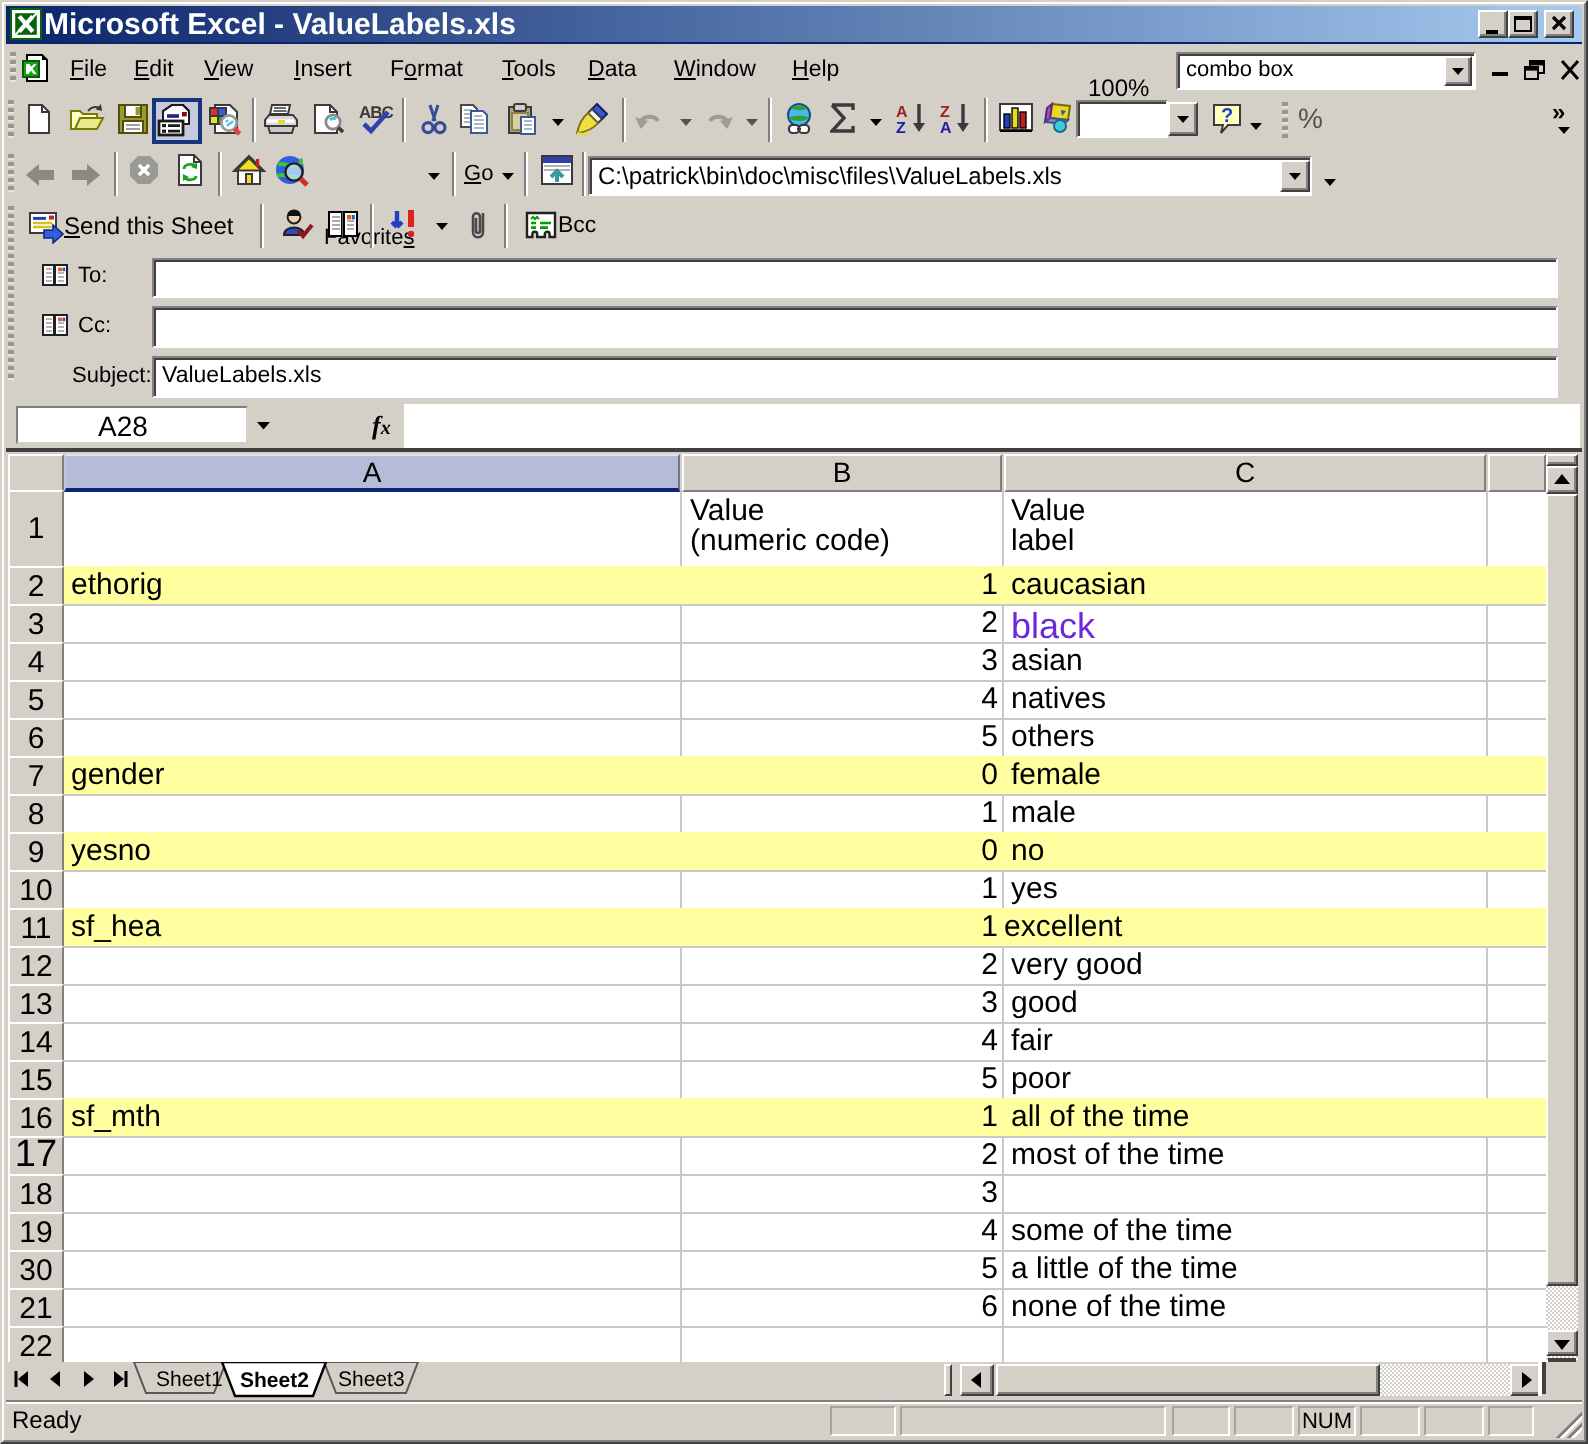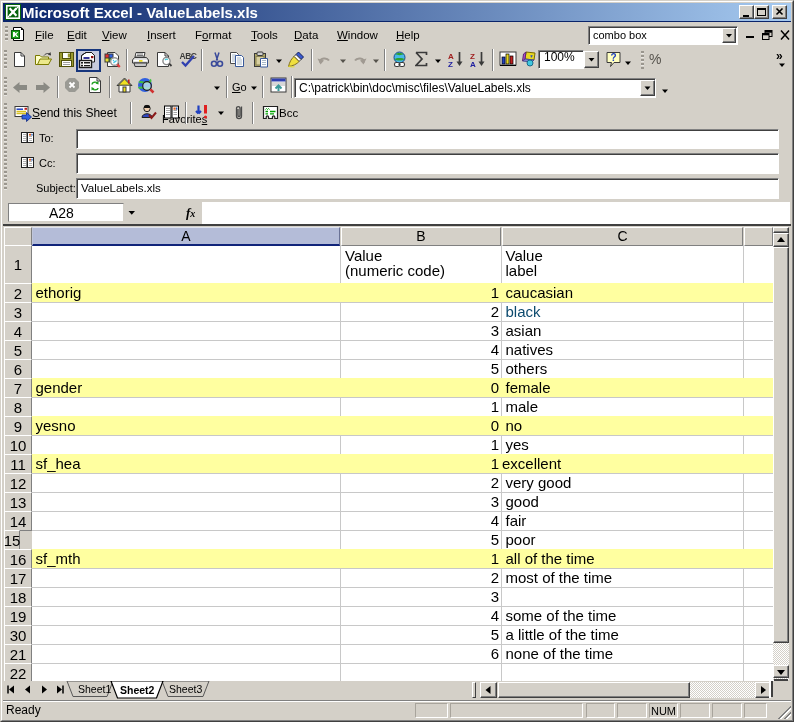--- a/index.html
+++ b/index.html
@@ -271,21 +271,21 @@
 <div class="abs" style="left:521px;top:51px;width:17px;height:17px;">
     <svg width="17" height="16" viewBox="0 0 17 16">
       <path d="M5 1 L14 2 L13 9 L4 8 Z" fill="#e8d820" stroke="#7a6a00"></path>
       <path d="M5 1 L4 8 L1.5 10 L2.5 3 Z" fill="#b04ad0" stroke="#5a2a70"></path>
       <path d="M4 8 L13 9 L11 11 L2 10 Z" fill="#8a8ad8" stroke="#4a4a90"></path>
       <circle cx="9" cy="12" r="3" fill="#40c8e0" stroke="#1a6a8a"></circle>
       <path d="M9.5 4 L12 4.5 L10 7 Z" fill="#3050c0"></path>
     </svg>
   </div>
 <div class="abs" style="left:538px;top:50px;width:46px;height:19px;background:#fff;border:1px solid;border-color:#808080 #fff #fff #808080;box-shadow:inset 1px 1px 0 #404040;"></div>
-<div class="abs" style="left:544px;top:50px;font-size:12px;">100%</div>
+<div class="abs" style="left:544px;top:37px;font-size:12px;">100%</div>
 <div class="abs raised" style="left:584px;top:51px;width:15px;height:17px;background:#d4d0c8;">
     <svg width="13" height="15" viewBox="0 0 13 15">
       <path d="M3.5 6 L9.5 6 L6.5 9.5 Z" fill="#000"></path>
     </svg>
   </div>
 <div class="abs" style="left:605px;top:51px;width:17px;height:17px;">
     <svg width="17" height="17" viewBox="0 0 17 17">
       <path d="M2 1.5 L15 1.5 L15 11.5 L9 11.5 L5.5 15.5 L6.5 11.5 L2 11.5 Z" fill="#ffffc0" stroke="#3a3a3a"></path>
       <text x="5.5" y="10" font-family="Liberation Sans" font-size="10" font-weight="bold" fill="#2040c0">?</text>
     </svg>
@@ -489,23 +489,23 @@
 <div class="abs" style="left:1px;top:114px;width:28px;height:20px;background:#d4d0c8;border:1px solid;border-color:#ffffff #808080 #808080 #ffffff;color:#000;font-size:15px;display:flex;align-items:center;justify-content:center;">5</div>
 <div class="abs" style="left:1px;top:133px;width:28px;height:20px;background:#d4d0c8;border:1px solid;border-color:#ffffff #808080 #808080 #ffffff;color:#000;font-size:15px;display:flex;align-items:center;justify-content:center;">6</div>
 <div class="abs" style="left:1px;top:152px;width:28px;height:20px;background:#d4d0c8;border:1px solid;border-color:#ffffff #808080 #808080 #ffffff;color:#000;font-size:15px;display:flex;align-items:center;justify-content:center;">7</div>
 <div class="abs" style="left:1px;top:171px;width:28px;height:20px;background:#d4d0c8;border:1px solid;border-color:#ffffff #808080 #808080 #ffffff;color:#000;font-size:15px;display:flex;align-items:center;justify-content:center;">8</div>
 <div class="abs" style="left:1px;top:190px;width:28px;height:20px;background:#d4d0c8;border:1px solid;border-color:#ffffff #808080 #808080 #ffffff;color:#000;font-size:15px;display:flex;align-items:center;justify-content:center;">9</div>
 <div class="abs" style="left:1px;top:209px;width:28px;height:20px;background:#d4d0c8;border:1px solid;border-color:#ffffff #808080 #808080 #ffffff;color:#000;font-size:15px;display:flex;align-items:center;justify-content:center;">10</div>
 <div class="abs" style="left:1px;top:228px;width:28px;height:20px;background:#d4d0c8;border:1px solid;border-color:#ffffff #808080 #808080 #ffffff;color:#000;font-size:15px;display:flex;align-items:center;justify-content:center;">11</div>
 <div class="abs" style="left:1px;top:247px;width:28px;height:20px;background:#d4d0c8;border:1px solid;border-color:#ffffff #808080 #808080 #ffffff;color:#000;font-size:15px;display:flex;align-items:center;justify-content:center;">12</div>
 <div class="abs" style="left:1px;top:266px;width:28px;height:20px;background:#d4d0c8;border:1px solid;border-color:#ffffff #808080 #808080 #ffffff;color:#000;font-size:15px;display:flex;align-items:center;justify-content:center;">13</div>
 <div class="abs" style="left:1px;top:285px;width:28px;height:20px;background:#d4d0c8;border:1px solid;border-color:#ffffff #808080 #808080 #ffffff;color:#000;font-size:15px;display:flex;align-items:center;justify-content:center;">14</div>
-<div class="abs" style="left:1px;top:304px;width:16px;height:20px;background:#d4d0c8;border:1px solid;border-color:#ffffff #808080 #808080 #ffffff;color:#000;font-size:15px;display:flex;align-items:center;justify-content:center;">15</div>
+<div class="abs" style="left:1px;top:304px;width:28px;height:20px;background:#d4d0c8;border:1px solid;border-color:#ffffff #808080 #808080 #ffffff;color:#000;font-size:15px;display:flex;align-items:center;justify-content:center;">15</div>
 <div class="abs" style="left:1px;top:323px;width:28px;height:20px;background:#d4d0c8;border:1px solid;border-color:#ffffff #808080 #808080 #ffffff;color:#000;font-size:15px;display:flex;align-items:center;justify-content:center;">16</div>
-<div class="abs" style="left:1px;top:342px;width:28px;height:20px;background:#d4d0c8;border:1px solid;border-color:#ffffff #808080 #808080 #ffffff;color:#000;font-size:15px;display:flex;align-items:center;justify-content:center;">17</div>
+<div class="abs" style="left:1px;top:342px;width:28px;height:20px;background:#d4d0c8;border:1px solid;border-color:#ffffff #808080 #808080 #ffffff;color:#000;font-size:19px;display:flex;align-items:center;justify-content:center;">17</div>
 <div class="abs" style="left:1px;top:361px;width:28px;height:20px;background:#d4d0c8;border:1px solid;border-color:#ffffff #808080 #808080 #ffffff;color:#000;font-size:15px;display:flex;align-items:center;justify-content:center;">18</div>
 <div class="abs" style="left:1px;top:380px;width:28px;height:20px;background:#d4d0c8;border:1px solid;border-color:#ffffff #808080 #808080 #ffffff;color:#000;font-size:15px;display:flex;align-items:center;justify-content:center;">19</div>
 <div class="abs" style="left:1px;top:399px;width:28px;height:20px;background:#d4d0c8;border:1px solid;border-color:#ffffff #808080 #808080 #ffffff;color:#000;font-size:15px;display:flex;align-items:center;justify-content:center;">30</div>
 <div class="abs" style="left:1px;top:418px;width:28px;height:20px;background:#d4d0c8;border:1px solid;border-color:#ffffff #808080 #808080 #ffffff;color:#000;font-size:15px;display:flex;align-items:center;justify-content:center;">21</div>
 <div class="abs" style="left:1px;top:437px;width:28px;height:20px;background:#d4d0c8;border:1px solid;border-color:#ffffff #808080 #808080 #ffffff;color:#000;font-size:15px;display:flex;align-items:center;justify-content:center;">22</div>
 <div class="abs" style="left:337px;top:19px;width:1px;height:436px;background:#c8c8c8;"></div>
 <div class="abs" style="left:498px;top:19px;width:1px;height:436px;background:#c8c8c8;"></div>
 <div class="abs" style="left:740px;top:19px;width:1px;height:436px;background:#c8c8c8;"></div>
 <div class="abs" style="left:29px;top:57px;width:741px;height:1px;background:#c8c8c8;"></div>
 <div class="abs" style="left:29px;top:76px;width:741px;height:1px;background:#c8c8c8;"></div>
@@ -532,21 +532,21 @@
 <div class="abs" style="left:29px;top:152px;width:741px;height:19px;background:#ffffa0;"></div>
 <div class="abs" style="left:29px;top:190px;width:741px;height:19px;background:#ffffa0;"></div>
 <div class="abs" style="left:29px;top:228px;width:741px;height:19px;background:#ffffa0;"></div>
 <div class="abs" style="left:29px;top:323px;width:741px;height:19px;background:#ffffa0;"></div>
 <div class="abs" style="left:342px;top:22px;line-height:15px;font-size:15px;color:#000;">Value<br>(numeric code)</div>
 <div class="abs" style="left:502.5px;top:22px;line-height:15px;font-size:15px;color:#000;">Value<br>label</div>
 <div class="abs" style="left:32.5px;top:58px;font-size:15px;color:#000;text-align:right;">ethorig</div>
 <div class="abs" style="left:338px;top:58px;width:158px;text-align:right;font-size:15px;color:#000;">1</div>
 <div class="abs" style="left:502.5px;top:58px;font-size:15px;color:#000;">caucasian</div>
 <div class="abs" style="left:338px;top:77px;width:158px;text-align:right;font-size:15px;color:#000;">2</div>
-<div class="abs" style="left:502.5px;top:77px;font-size:15px;color:#0c4a6e;">black</div>
+<div class="abs" style="left:502.5px;top:77px;font-size:18px;color:#6d28d9;">black</div>
 <div class="abs" style="left:338px;top:96px;width:158px;text-align:right;font-size:15px;color:#000;">3</div>
 <div class="abs" style="left:502.5px;top:96px;font-size:15px;color:#000;">asian</div>
 <div class="abs" style="left:338px;top:115px;width:158px;text-align:right;font-size:15px;color:#000;">4</div>
 <div class="abs" style="left:502.5px;top:115px;font-size:15px;color:#000;">natives</div>
 <div class="abs" style="left:338px;top:134px;width:158px;text-align:right;font-size:15px;color:#000;">5</div>
 <div class="abs" style="left:502.5px;top:134px;font-size:15px;color:#000;">others</div>
 <div class="abs" style="left:32.5px;top:153px;font-size:15px;color:#000;">gender</div>
 <div class="abs" style="left:338px;top:153px;width:158px;text-align:right;font-size:15px;color:#000;">0</div>
 <div class="abs" style="left:502.5px;top:153px;font-size:15px;color:#000;">female</div>
 <div class="abs" style="left:338px;top:172px;width:158px;text-align:right;font-size:15px;color:#000;">1</div>

